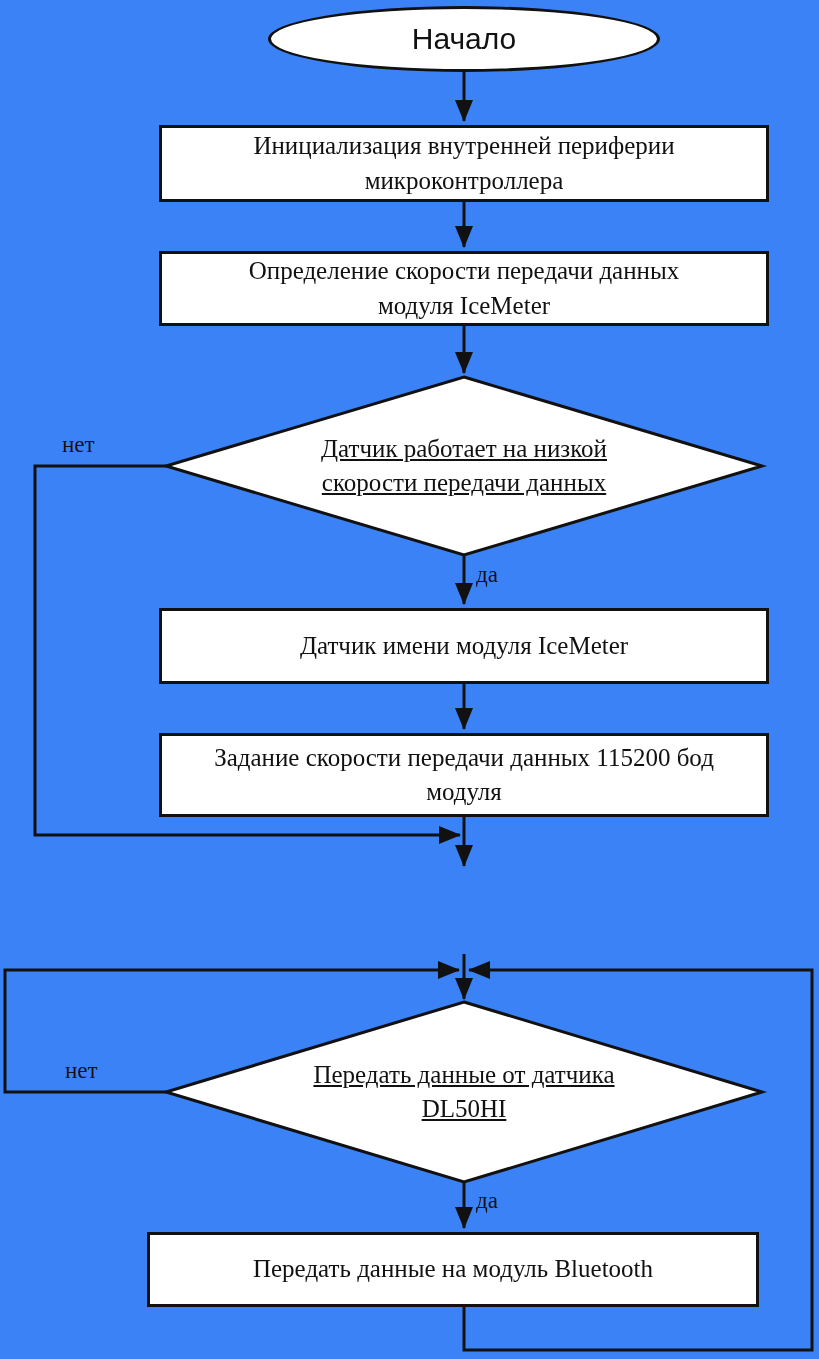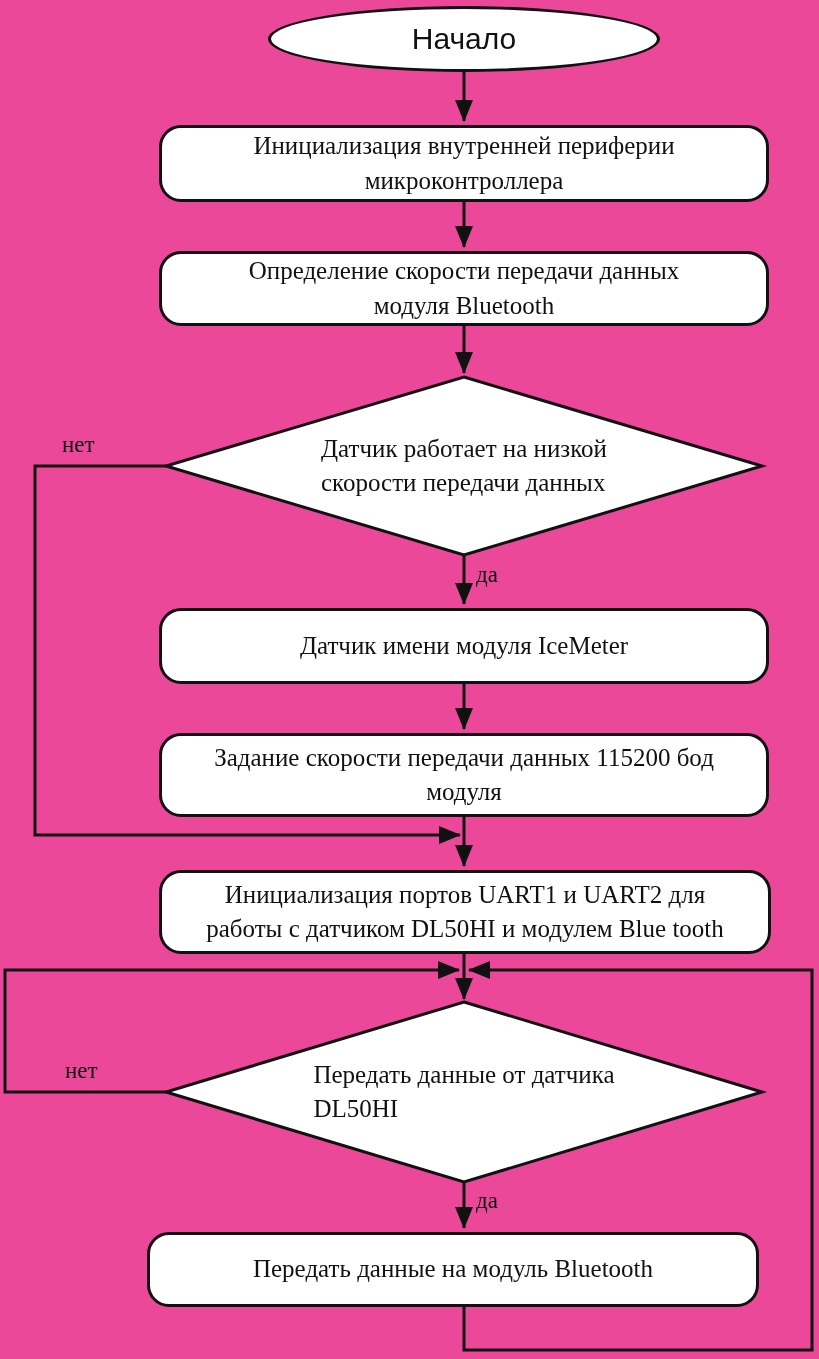--- a/index.html
+++ b/index.html
@@ -4,64 +4,64 @@
 <style>
   html, body {
     margin: 0;
     padding: 0;
     background: #ffffff;
   }
   .canvas {
     position: relative;
     width: 819px;
     height: 1359px;
-    background: #ec4899;
+    background: #3b82f6;
     font-family: "Liberation Serif", serif;
     color: #111111;
     overflow: hidden;
   }
   .lines {
     position: absolute;
     left: 0;
     top: 0;
     z-index: 1;
   }
   .node {
     position: absolute;
     box-sizing: border-box;
     display: flex;
     align-items: center;
     justify-content: center;
     text-align: center;
     background: #ffffff;
     z-index: 2;
-    border-radius: 22px;
   }
   .process {
     border: 3px solid #111111;
     font-size: 25px;
     line-height: 1.38;
     padding: 2px 8px;
   }
   .terminator {
     border: 3px solid #111111;
     border-radius: 50%;
     font-family: "Liberation Sans", sans-serif;
     font-size: 30px;
   }
   .decision-label {
     position: absolute;
     display: flex;
     align-items: center;
     justify-content: center;
-    text-align: left;
+    text-align: center;
     font-size: 25px;
     line-height: 1.38;
     background: transparent;
     z-index: 2;
+    text-decoration: underline;
   }
   .node span, .decision-label span {
     white-space: pre-line;
   }
   .branch-label {
     position: absolute;
     font-size: 23px;
     line-height: 1;
     z-index: 2;
   }
@@ -108,36 +108,32 @@
     <span>Начало</span>
   </div>
 
   <div class="node process" style="left:159px; top:125px; width:610px; height:77px;">
     <span>Инициализация внутренней периферии
 микроконтроллера</span>
   </div>
 
   <div class="node process" style="left:159px; top:251px; width:610px; height:75px;">
     <span>Определение скорости передачи данных
-модуля Bluetooth</span>
+модуля IceMeter</span>
   </div>
 
   <div class="node process" style="left:159px; top:608px; width:610px; height:76px;">
     <span>Датчик имени модуля IceMeter</span>
   </div>
 
   <div class="node process" style="left:159px; top:733px; width:610px; height:84px;text-align:center;">
     <span>Задание скорости передачи данных 115200 бод
 модуля</span>
   </div>
 
-  <div class="node process" style="left:159px; top:870px; width:612px; height:84px;">
-    <span>Инициализация портов UART1 и UART2 для
-работы с датчиком DL50HI и модулем Blue tooth</span>
-  </div>
 
   <div class="node process" style="left:147px; top:1232px; width:612px; height:75px;">
     <span>Передать данные на модуль Bluetooth</span>
   </div>
 
   <div class="decision-label" style="left:244px; top:424px; width:440px; height:84px;">
     <span>Датчик работает на низкой
 скорости передачи данных</span>
   </div>
 

